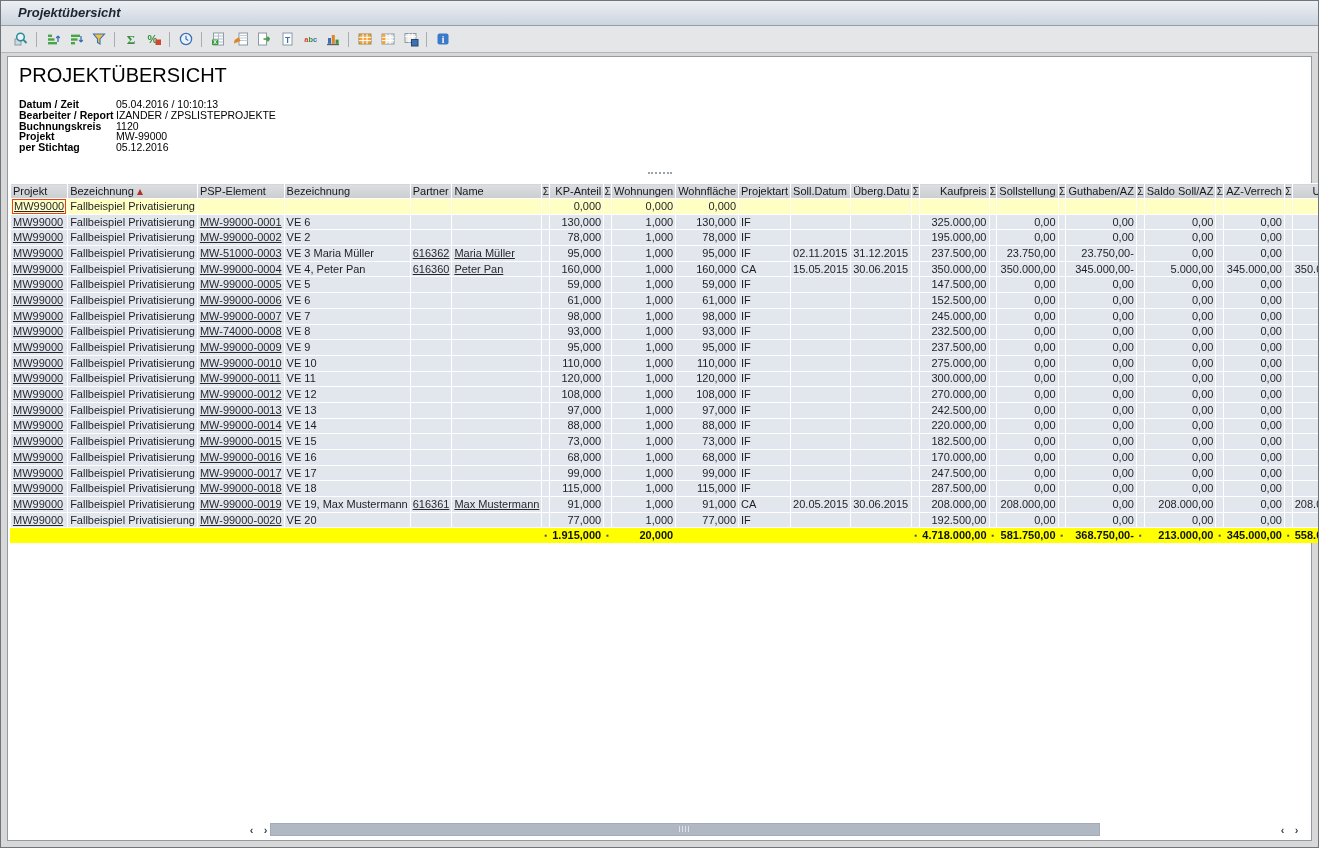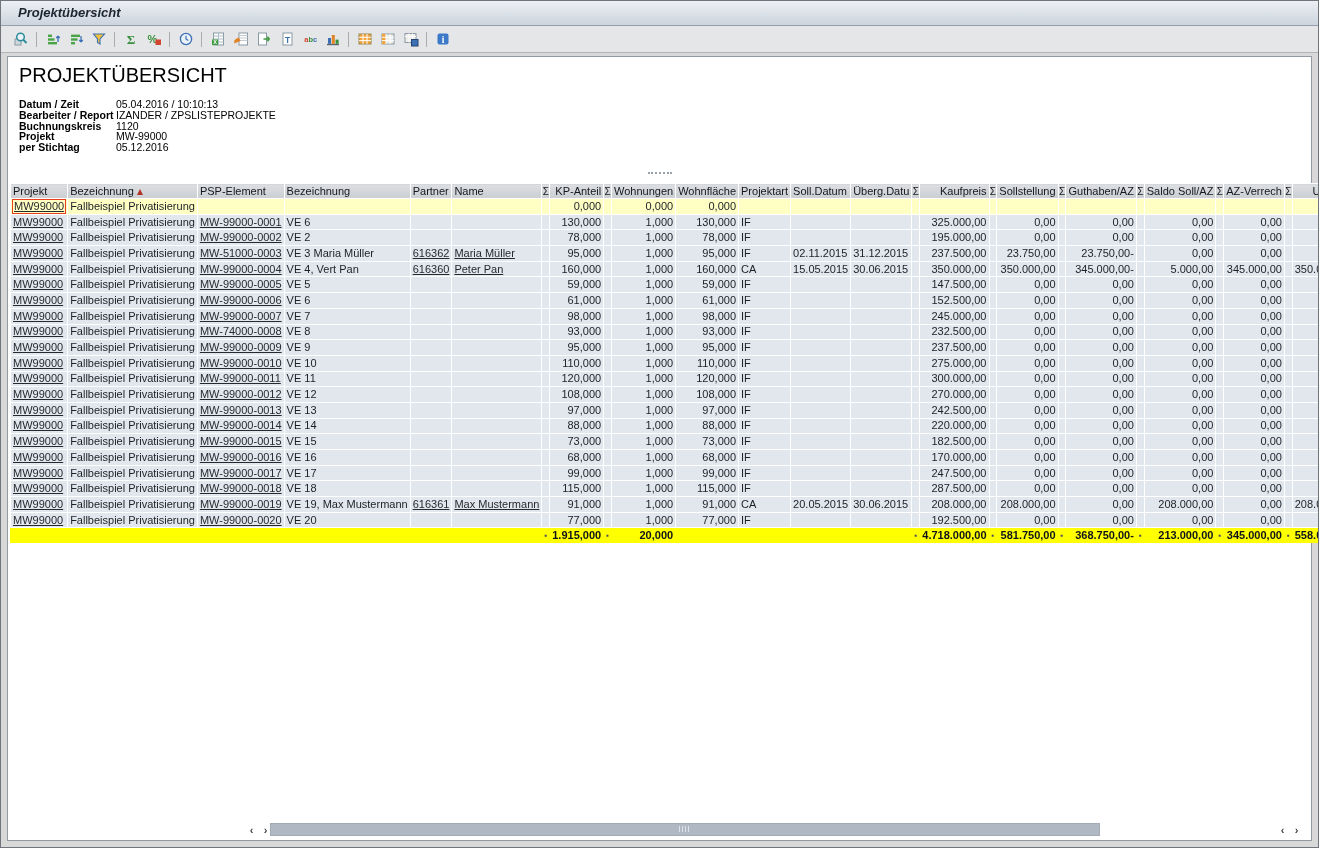--- a/index.html
+++ b/index.html
@@ -351,21 +351,21 @@
             <td class="r">0,00</td>
             <td class="c"></td>
             <td class="r">0,00</td>
             <td class="c"></td>
             <td class="r">0,00</td>
           </tr>
           <tr>
             <td><span class="lnk">MW99000</span></td>
             <td>Fallbeispiel Privatisierung</td>
             <td><span class="lnk">MW-99000-0004</span></td>
-            <td>VE 4, Vert Pan</td>
+            <td>VE 4, Peter Pan</td>
             <td><span class="lnk">616360</span></td>
             <td><span class="lnk">Peter Pan</span></td>
             <td class="c"></td>
             <td class="r">160,000</td>
             <td class="c"></td>
             <td class="r">1,000</td>
             <td class="r">160,000</td>
             <td>CA</td>
             <td>15.05.2015</td>
             <td>30.06.2015</td>

